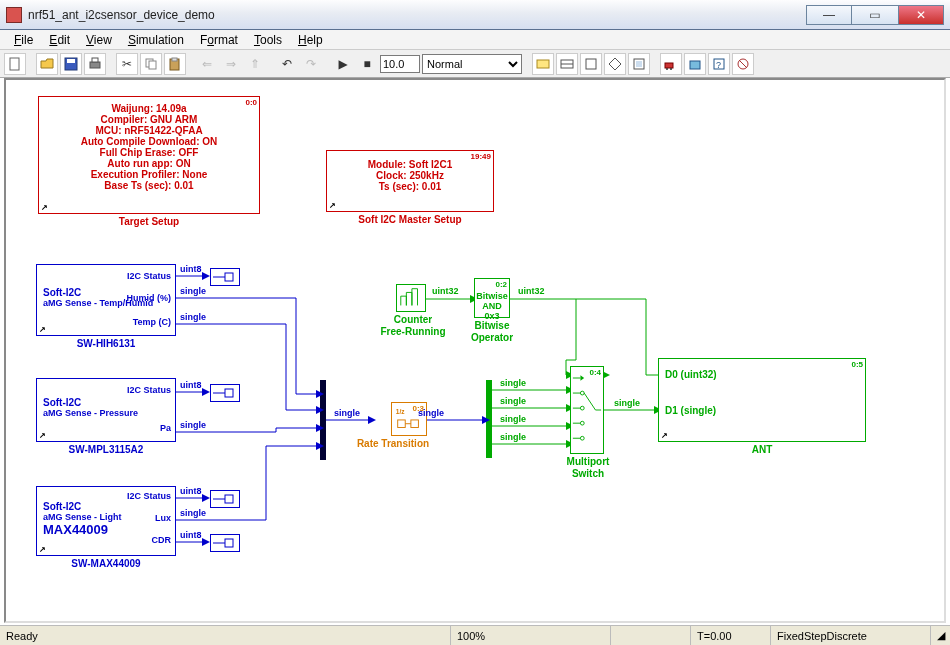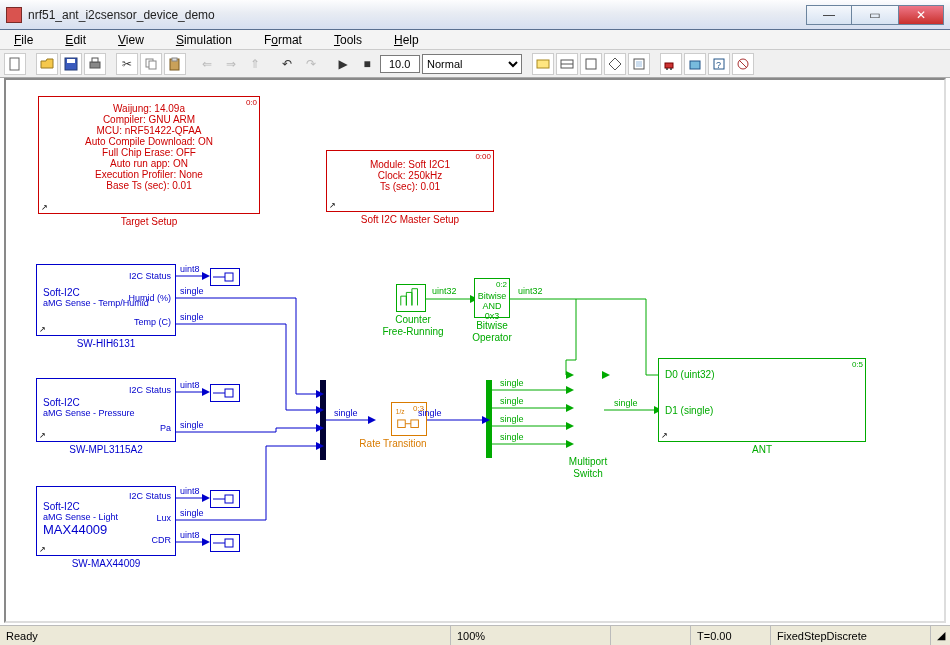--- a/index.html
+++ b/index.html
@@ -6,34 +6,34 @@
 body { font-family: "Segoe UI", Tahoma, sans-serif; font-size: 11px; background: #fff; width: 950px; height: 645px; overflow: hidden; position: relative; }
 
 .titlebar { height: 30px; background: linear-gradient(#fdfdfe, #e8ecf3 45%, #d6dff0); display: flex; align-items: center; padding: 0 6px; border-bottom: 1px solid #5a7090; }
 .titlebar .icon { width: 16px; height: 16px; background: #d9534f; border: 1px solid #7a2b28; margin-right: 6px; }
 .titlebar .title { flex: 1; color: #222; font-size: 12px; }
 .winbtns { display: flex; gap: 0; }
 .winbtn { width: 46px; height: 20px; border: 1px solid #6b849e; background: linear-gradient(#f5f8fc,#d7e3f2); display:flex; align-items:center; justify-content:center; font-size:12px; color:#333; }
 .winbtn.close { background: linear-gradient(#e78, #c9302c); color:#fff; width:46px; }
 .winbtn.max { border-left:none; border-right:none; }
 
-.menubar { height: 20px; display:flex; align-items:flex-end; padding: 0 6px; gap: 16px; border-bottom:1px solid #ccc; background:#f4f4f4; }
+.menubar { height: 20px; display:flex; align-items:flex-end; padding: 0 6px; gap: 0; border-bottom:1px solid #ccc; background:#f4f4f4; }
 .menuitem { padding: 2px 8px; font-size: 12px; }
 .menuitem u { text-decoration: underline; }
 
 .toolbar { height: 28px; display:flex; align-items:center; padding: 0 4px; gap:2px; border-bottom:1px solid #aaa; background:#f0f0f0; }
 .tb { width:22px; height:22px; border:1px solid #ccc; background:#fff; display:flex; align-items:center; justify-content:center; font-size:12px; color:#333; }
 .tb.flat { border-color:transparent; background:transparent; }
 .tb svg { width:14px; height:14px; }
 .tbsep { width:6px; }
-.stoptime { width:40px; height:18px; border:1px solid #7a7a7a; background:#fff; font-size:11px; padding:0 8px; }
+.stoptime { width:40px; height:18px; border:1px solid #7a7a7a; background:#fff; font-size:11px; padding:0 2px; }
 .modesel { height:20px; border:1px solid #7a7a7a; background:#fff; font-size:11px; width:100px; }
 
 .canvas-wrap { position:absolute; left:4px; right:4px; top:78px; bottom:22px; border:2px inset #ddd; background:#fff; overflow:hidden; }
-.canvas { position:relative; width:100%; height:100%; }
+.canvas { position:relative; width:100%; height:100%;font-weight:bold; }
 
 .blk { position:absolute; border:1px solid; background:#fff; }
 .blk .corner { position:absolute; top:1px; right:2px; font-size:8px; }
 .blk .linkmark { position:absolute; bottom:1px; left:2px; font-size:8px; color:#000; }
 .blk-red { border-color:#c00; color:#c00; }
 .blk-blue { border-color:#00c; color:#00c; }
 .blk-green { border-color:#0a0; color:#0a0; }
 .blk-orange { border-color:#d97b00; color:#d97b00;margin-left:17px; }
 .caption { position:absolute; font-size:10px; text-align:center; width:100%; }
 .portlbl { position:absolute; font-size:9px; color:#00c; text-align:right; }
@@ -242,21 +242,21 @@
   <div>Auto Compile Download: ON</div>
   <div>Full Chip Erase: OFF</div>
   <div>Auto run app: ON</div>
   <div>Execution Profiler: None</div>
   <div>Base Ts (sec): 0.01</div>
   <span class="linkmark">↗</span>
 </div>
 <div class="caption" style="left:32px;top:136px;width:222px;color:#c00">Target Setup</div>
 
 <div class="blk blk-red" style="left:320px;top:70px;width:168px;height:62px;text-align:center;font-size:10px;padding-top:8px">
-  <span class="corner">0:00</span>
+  <span class="corner">19:49</span>
   <div>Module: Soft I2C1</div>
   <div>Clock: 250kHz</div>
   <div>Ts (sec): 0.01</div>
   <span class="linkmark">↗</span>
 </div>
 <div class="caption" style="left:320px;top:134px;width:168px;color:#c00">Soft I2C Master Setup</div>
 
 <div class="blk blk-blue" style="left:30px;top:184px;width:140px;height:72px">
   <div style="position:absolute;left:6px;top:22px;font-size:10px;color:#00c;text-align:left">
     <div>Soft-I2C</div>
@@ -343,20 +343,37 @@
           <text x="4" y="12" font-size="7" fill="#d97b00">1/z</text>
           <rect x="6" y="18" width="8" height="8" fill="none" stroke="#d97b00"></rect>
           <rect x="20" y="18" width="8" height="8" fill="none" stroke="#d97b00"></rect>
           <line x1="14" y1="22" x2="20" y2="22" stroke="#d97b00"></line>
         </svg>
 </div>
 <div class="caption" style="left:346px;top:358px;width:82px;color:#d97b00">Rate Transition</div>
 <div class="siglbl" style="left:328px;top:328px">single</div>
 <div class="siglbl" style="left:412px;top:328px">single</div>
 
+<div class="blk blk-green" style="left:564px;top:286px;width:34px;height:88px">
+  <span class="corner">0:4</span>
+  <svg viewBox="0 0 34 88" style="width:100%;height:100%">
+    <line x1="2" y1="10" x2="10" y2="10" stroke="#0a0"></line>
+          <polygon points="10,7 14,10 10,13" fill="#0a0"></polygon>
+    <line x1="2" y1="26" x2="10" y2="26" stroke="#0a0"></line>
+          <circle cx="12" cy="26" r="2" fill="none" stroke="#0a0"></circle>
+    <line x1="2" y1="42" x2="10" y2="42" stroke="#0a0"></line>
+          <circle cx="12" cy="42" r="2" fill="none" stroke="#0a0"></circle>
+    <line x1="2" y1="58" x2="10" y2="58" stroke="#0a0"></line>
+          <circle cx="12" cy="58" r="2" fill="none" stroke="#0a0"></circle>
+    <line x1="2" y1="74" x2="10" y2="74" stroke="#0a0"></line>
+          <circle cx="12" cy="74" r="2" fill="none" stroke="#0a0"></circle>
+    <line x1="14" y1="26" x2="26" y2="44" stroke="#0a0"></line>
+    <line x1="26" y1="44" x2="32" y2="44" stroke="#0a0"></line>
+  </svg>
+</div>
 <div class="caption" style="left:552px;top:376px;width:60px;color:#0a0">Multiport</div>
 <div class="caption" style="left:552px;top:388px;width:60px;color:#0a0">Switch</div>
 <div class="siglbl grn" style="left:494px;top:298px">single</div>
 <div class="siglbl grn" style="left:494px;top:316px">single</div>
 <div class="siglbl grn" style="left:494px;top:334px">single</div>
 <div class="siglbl grn" style="left:494px;top:352px">single</div>
 <div class="siglbl grn" style="left:608px;top:318px">single</div>
 
 <div class="blk blk-green" style="left:652px;top:278px;width:208px;height:84px">
   <span class="corner">0:5</span>

